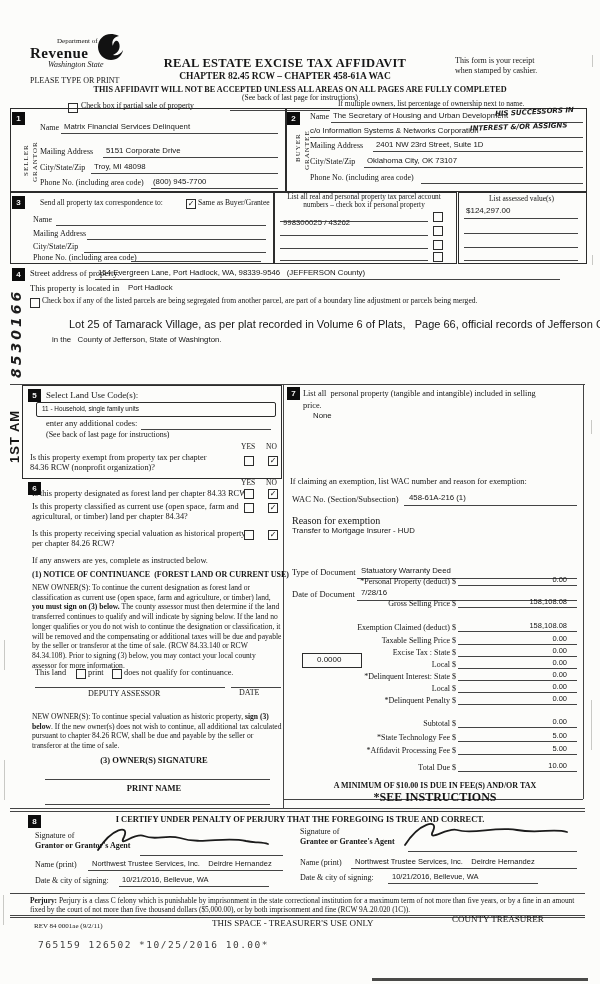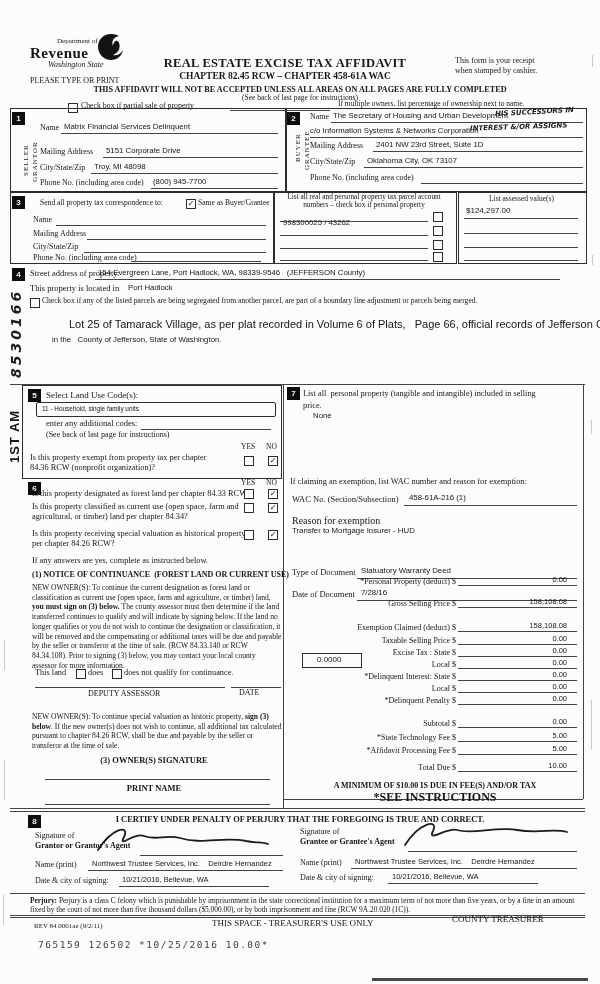--- a/index.html
+++ b/index.html
@@ -181,21 +181,21 @@
   <span class="cb" style="left:268px;top:530px;">✓</span>
 
   <div class="t" style="left:32px;top:556px;font-size:8.3px;">If any answers are yes, complete as instructed below.</div>
   <div class="t b" style="left:32px;top:571px;font-size:8px;">(1) NOTICE OF CONTINUANCE  (FOREST LAND OR CURRENT USE)</div>
   <div class="t wrap" style="left:32px;top:583px;width:250px;font-size:7.6px;line-height:9.7px;white-space:normal;">
     <span>NEW OWNER(S): To continue the current designation as forest land or classification as current use (open space, farm and agriculture, or timber) land, </span><b>you must sign on (3) below.</b><span> The county assessor must then determine if the land transferred continues to qualify and will indicate by signing below. If the land no longer qualifies or you do not wish to continue the designation or classification, it will be removed and the compensating or additional taxes will be due and payable by the seller or transferor at the time of sale. (RCW 84.33.140 or RCW 84.34.108). Prior to signing (3) below, you may contact your local county assessor for more information.</span>
   </div>
 
   <div class="t" style="left:35px;top:668px;font-size:8.3px;">This land</div>
   <span class="cb" style="left:76px;top:669px;"></span>
-  <div class="t" style="left:88px;top:668px;font-size:8.3px;">does</div>
+  <div class="t" style="left:88px;top:668px;font-size:8.3px;">print</div>
   <span class="cb" style="left:112px;top:669px;"></span>
   <div class="t" style="left:124px;top:668px;font-size:8.3px;">does not qualify for continuance.</div>
 
   <div class="line" style="left:35px;top:687px;width:190px;"></div>
   <div class="line" style="left:231px;top:687px;width:50px;"></div>
   <div class="t" style="left:88px;top:690px;font-size:8px;">DEPUTY ASSESSOR</div>
   <div class="t" style="left:239px;top:689px;font-size:8px;">DATE</div>
 
   <div class="t wrap" style="left:32px;top:712px;width:252px;font-size:7.6px;line-height:9.5px;white-space:normal;">
     <span>NEW OWNER(S): To continue special valuation as historic property, </span><b>sign (3) below</b><span>. If the new owner(s) does not wish to continue, all additional tax calculated pursuant to chapter 84.26 RCW, shall be due and payable by the seller or transferor at the time of sale.</span>

